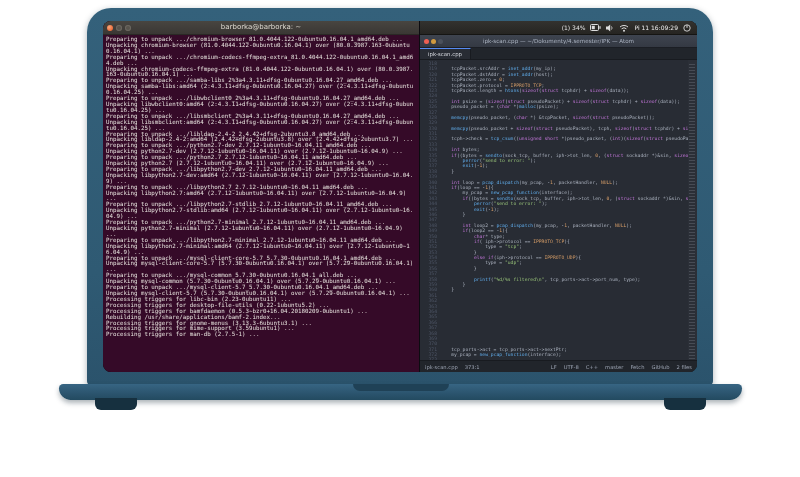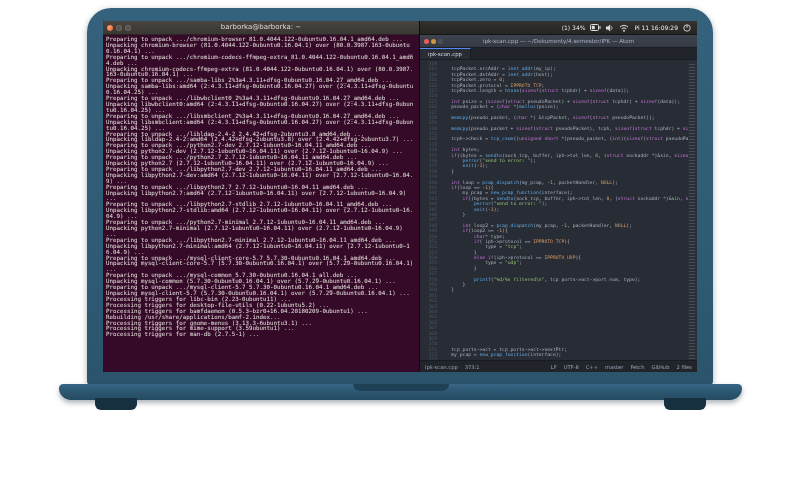--- a/index.html
+++ b/index.html
@@ -4,21 +4,21 @@
 <style>
   html,body{margin:0;padding:0;width:800px;height:477px;background:#ffffff;overflow:hidden;
     font-family:"DejaVu Sans","Liberation Sans",sans-serif;}
   .stage{position:relative;width:800px;height:477px;}
 
   
   .lid{position:absolute;left:87px;top:8px;width:626px;height:377px;
     background:linear-gradient(180deg,#34617b 0%,#2f5a73 70%,#2b536c 100%);
     border-radius:24px 24px 4px 4px;box-shadow:0 2px 6px rgba(20,40,55,.35);}
   .display{position:absolute;left:16px;top:13px;width:594px;height:351px;background:#121217;
-    border-radius:1px;overflow:hidden;box-shadow:inset 0 0 0 1px rgba(0,0,0,.55);}
+    border-radius:8px;overflow:hidden;box-shadow:inset 0 0 0 1px rgba(0,0,0,.55);}
   .base{position:absolute;left:59px;top:384px;width:683px;height:16px;
     background:linear-gradient(180deg,#376583 0%,#2e5873 45%,#234a60 100%);
     border-radius:5px 5px 14px 14px;box-shadow:0 3px 5px rgba(20,40,55,.35);}
   .notch{position:absolute;left:50%;top:0;transform:translateX(-50%);width:96px;height:7px;
     background:#1f4156;border-radius:0 0 7px 7px;}
   .foot{position:absolute;top:398px;width:42px;height:12px;background:#16303f;border-radius:0 0 6px 6px;}
   .foot.l{left:95px}.foot.r{left:664px}
 
   
   .term{position:absolute;left:0;top:0;width:316px;height:100%;display:flex;flex-direction:column;background:#350a28;}

